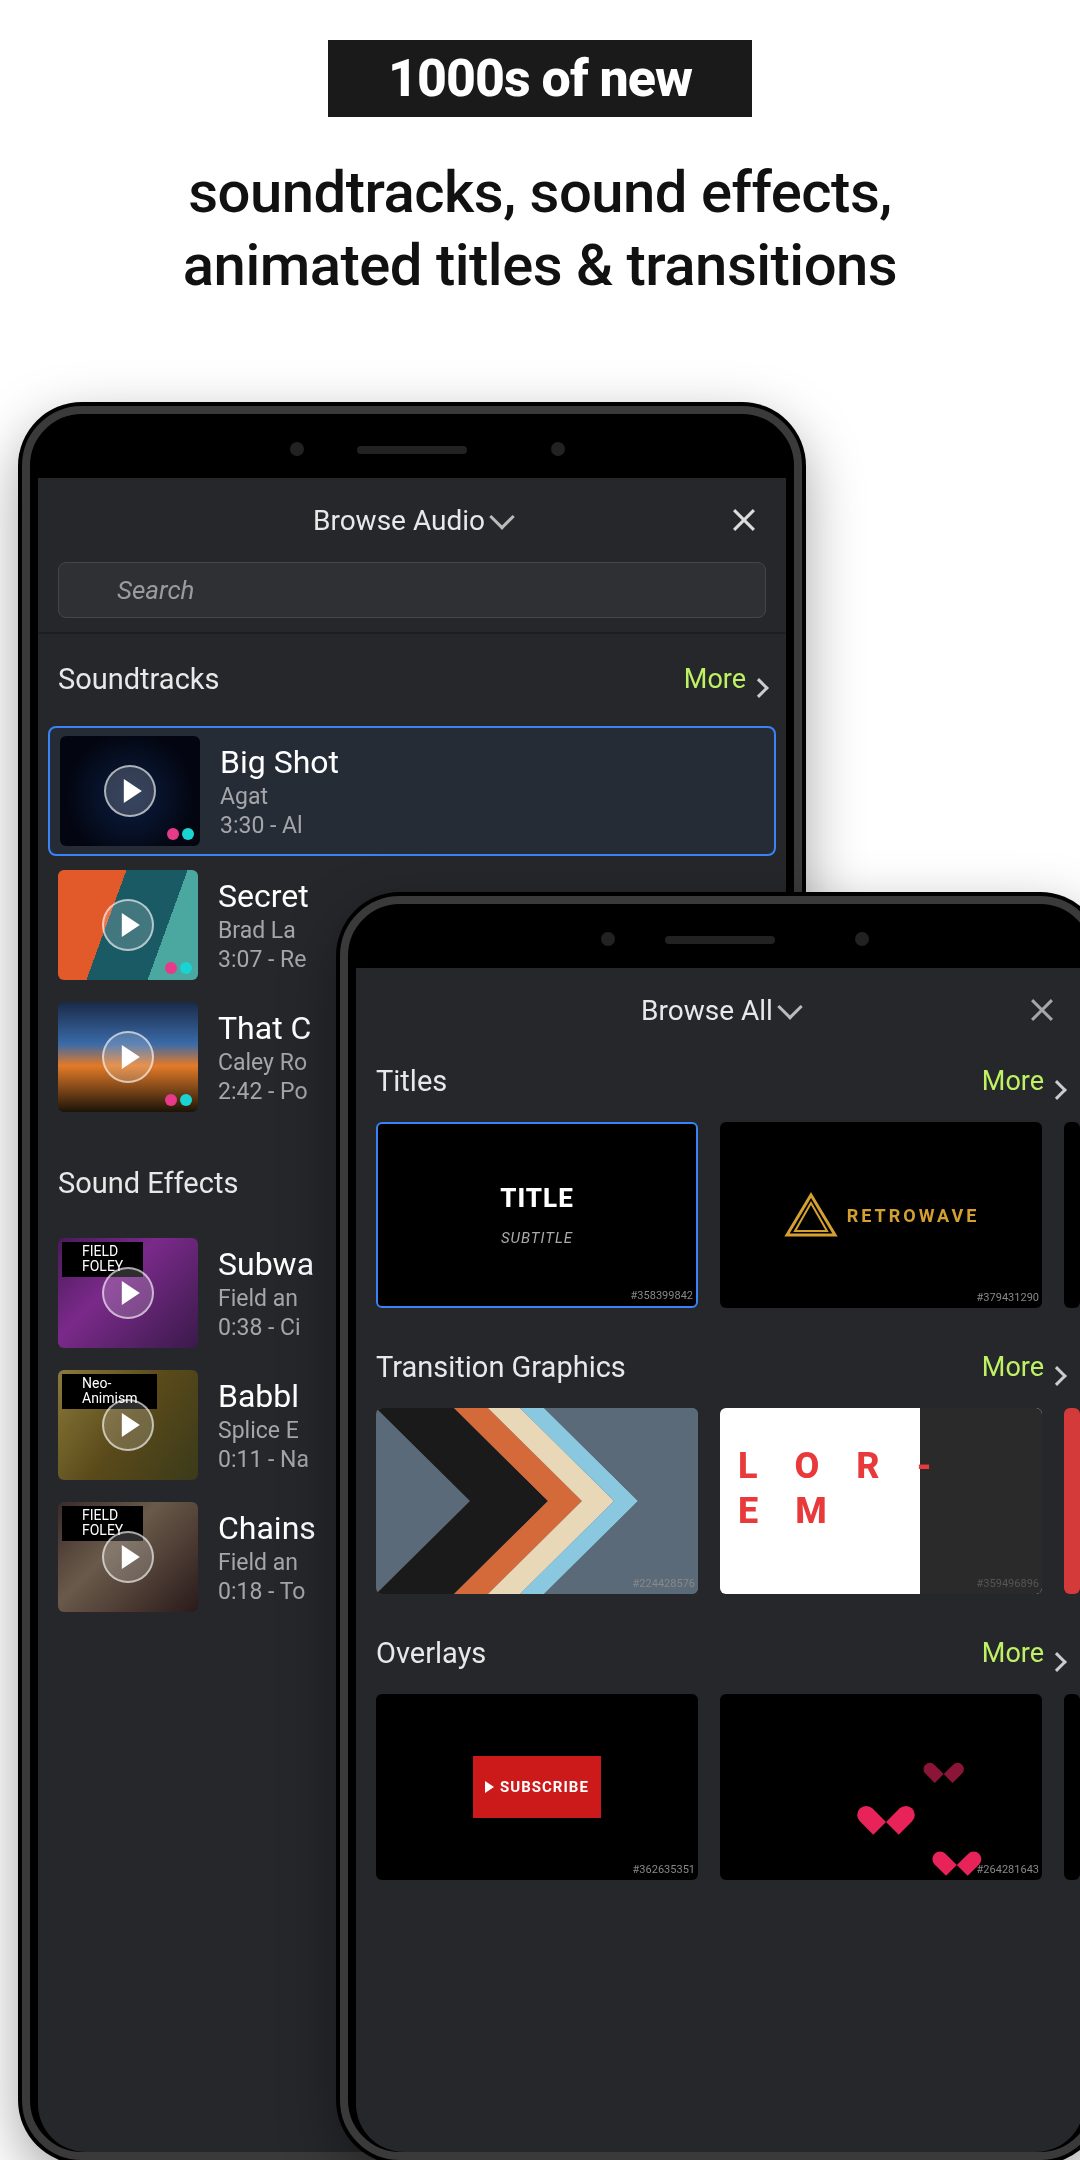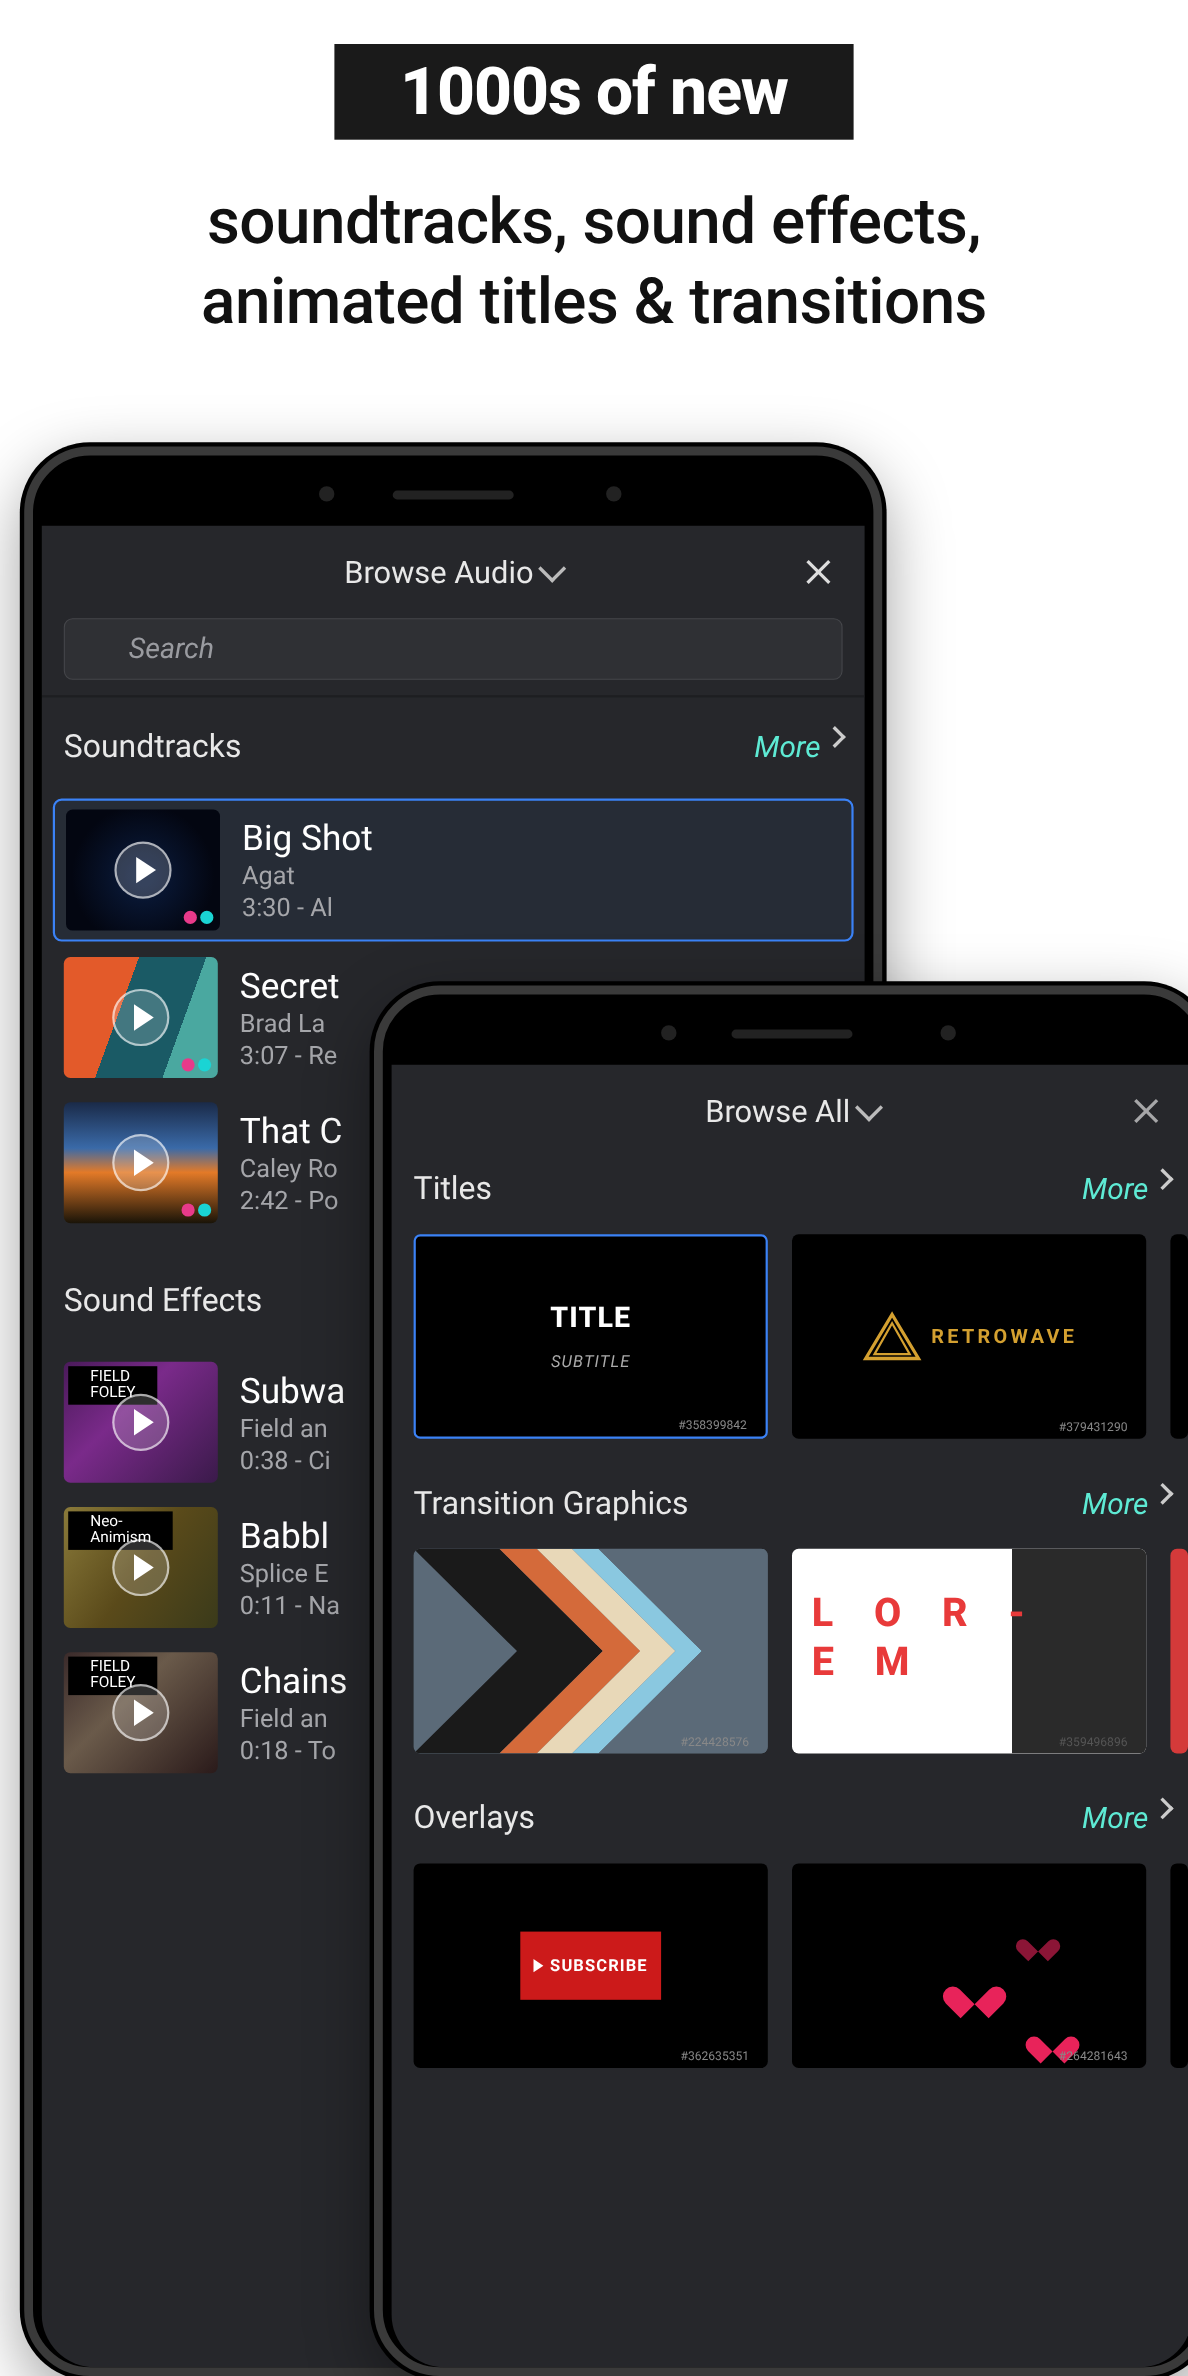--- a/index.html
+++ b/index.html
@@ -13,21 +13,21 @@
   }
   .hdr {
     text-align: center;
     padding-top: 40px;
   }
   .hdr-box {
     display: inline-block;
     background: #1a1a1a;
     color: #fff;
     font-weight: 800;
-    font-size: 60px;
+    font-size: 52px;
     padding: 8px 60px;
     letter-spacing: -1px;
   }
   .hdr-sub {
     color: #111;
     font-size: 58px;
     font-weight: 500;
     line-height: 1.25;
     margin-top: 39px;
     letter-spacing: -0.5px;
@@ -95,21 +95,21 @@
     padding: 0 22px;
   }
   .search span { color: #9a9ba0; font-style: italic; font-size: 26px; margin-left: 36px; }
   .sep { height:2px; background:#1d1e21; margin-top: 10px; }
   
   .sec-head {
     display:flex; justify-content:space-between; align-items:center;
     padding: 28px 20px 24px;
   }
   .sec-head .ttl { font-size: 29px; color: #e8e8e8; }
-  .more { display:flex; align-items:flex-start; color:#5eead4; font-size:27px;font-style:italic; }
+  .more { display:flex; align-items:flex-end; color:#bef264; font-size:27px; }
   .more .cr {
     margin-left: 6px; width: 14px; height: 14px;
     border-top: 3px solid #ccc; border-right: 3px solid #ccc;
     transform: rotate(45deg);
   }
   
   .arow {
     display:flex; align-items:center;
     padding: 8px 16px 8px 10px;
     margin: 6px 10px;
@@ -148,21 +148,21 @@
   .hrow { display:flex; gap:22px; padding: 0 20px 14px; }
   .card {
     width: 322px; height: 186px;
     border-radius: 6px;
     background: #111;
     position: relative;
     flex-shrink: 0;
     overflow: hidden;
   }
   .card.sel { border: 2px solid #3b82f6; }
-  .card .id { position:absolute; right:17px; bottom:4px; font-size:11px; color:#888; }
+  .card .id { position:absolute; right:3px; bottom:4px; font-size:11px; color:#888; }
   
   .th-bigshot { background: radial-gradient(circle at 50% 55%, #0a1a3a 10%, #030611 70%); }
   .th-secret { background: linear-gradient(110deg, #e35a2a 0 38%, #1a5a65 38% 72%, #4aa8a0 72%); }
   .th-thatc { background: linear-gradient(to top, #1a1408 0%, #e37a28 42%, #3a6aa8 62%, #1a2a48 100%); }
   .th-subway { background: linear-gradient(135deg, #4a1a5a 0%, #7a2a8a 40%, #3a1a4a 100%); }
   .th-babb { background: linear-gradient(125deg, #8a7a3a 0%, #5a4a1a 50%, #3a3a1a 100%); }
   .th-chains { background: linear-gradient(135deg, #3a2a2a 0%, #6a5a4a 40%, #2a1a1a 100%); }
   .badge { position:absolute; top:4px; left:4px; background:#000; color:#fff; font-size:14px; padding:2px 20px; line-height:1.1; }
   
   .title-card { display:flex; flex-direction:column; align-items:center; justify-content:center; background:#000; }

